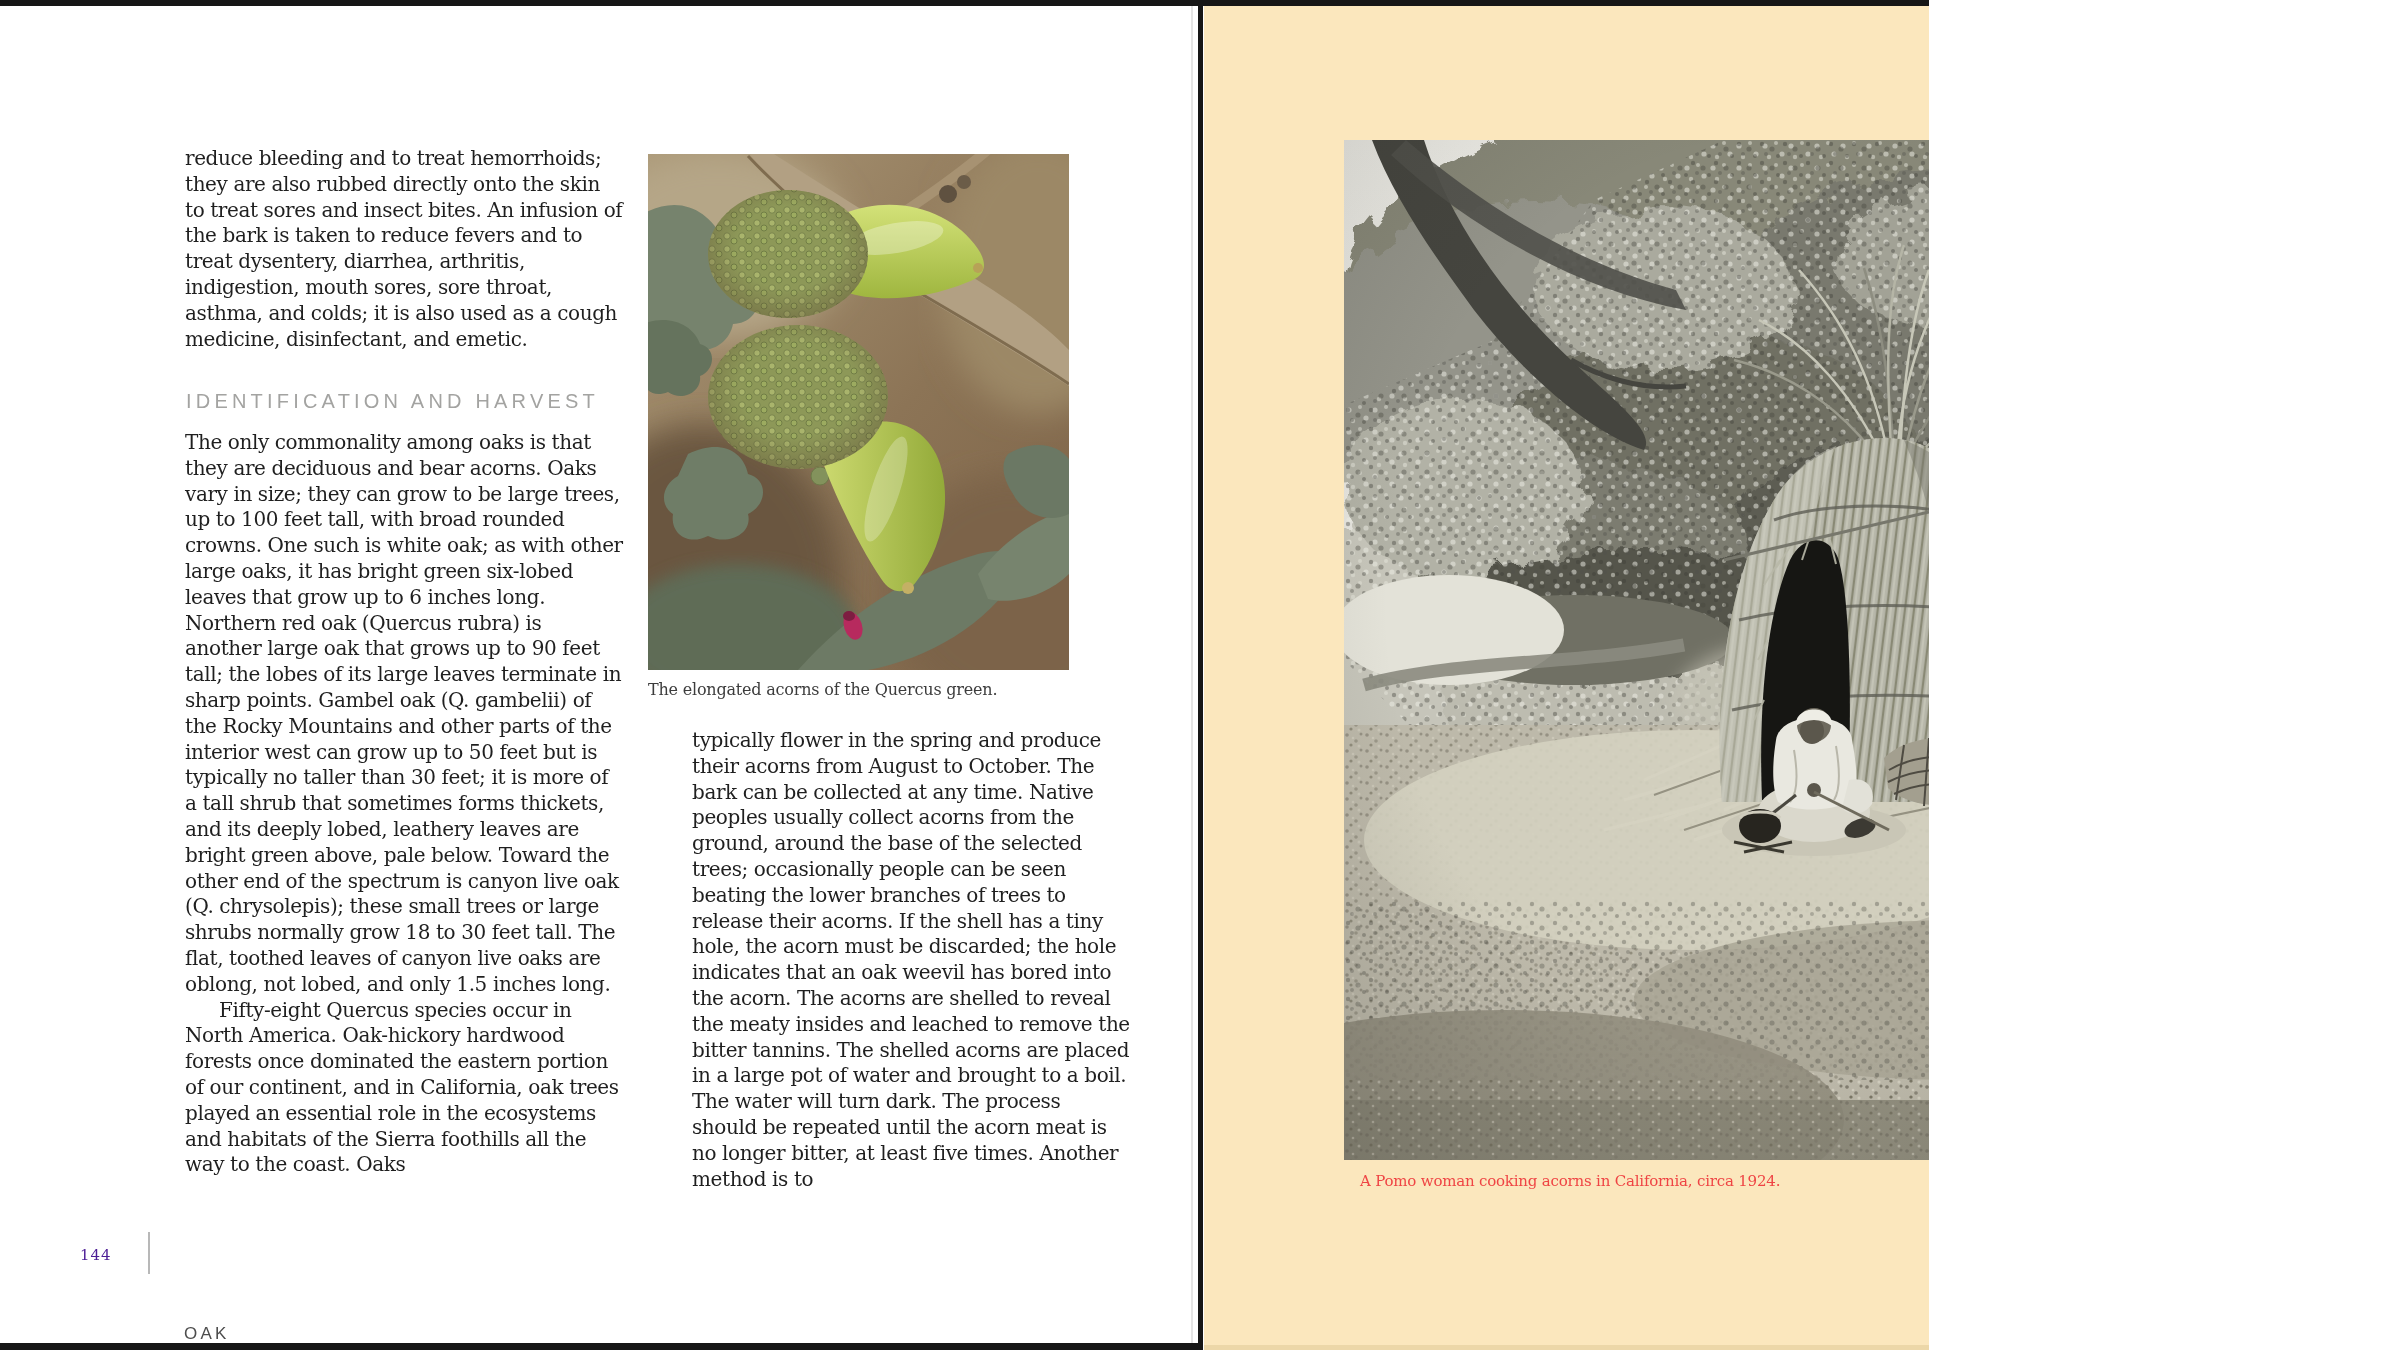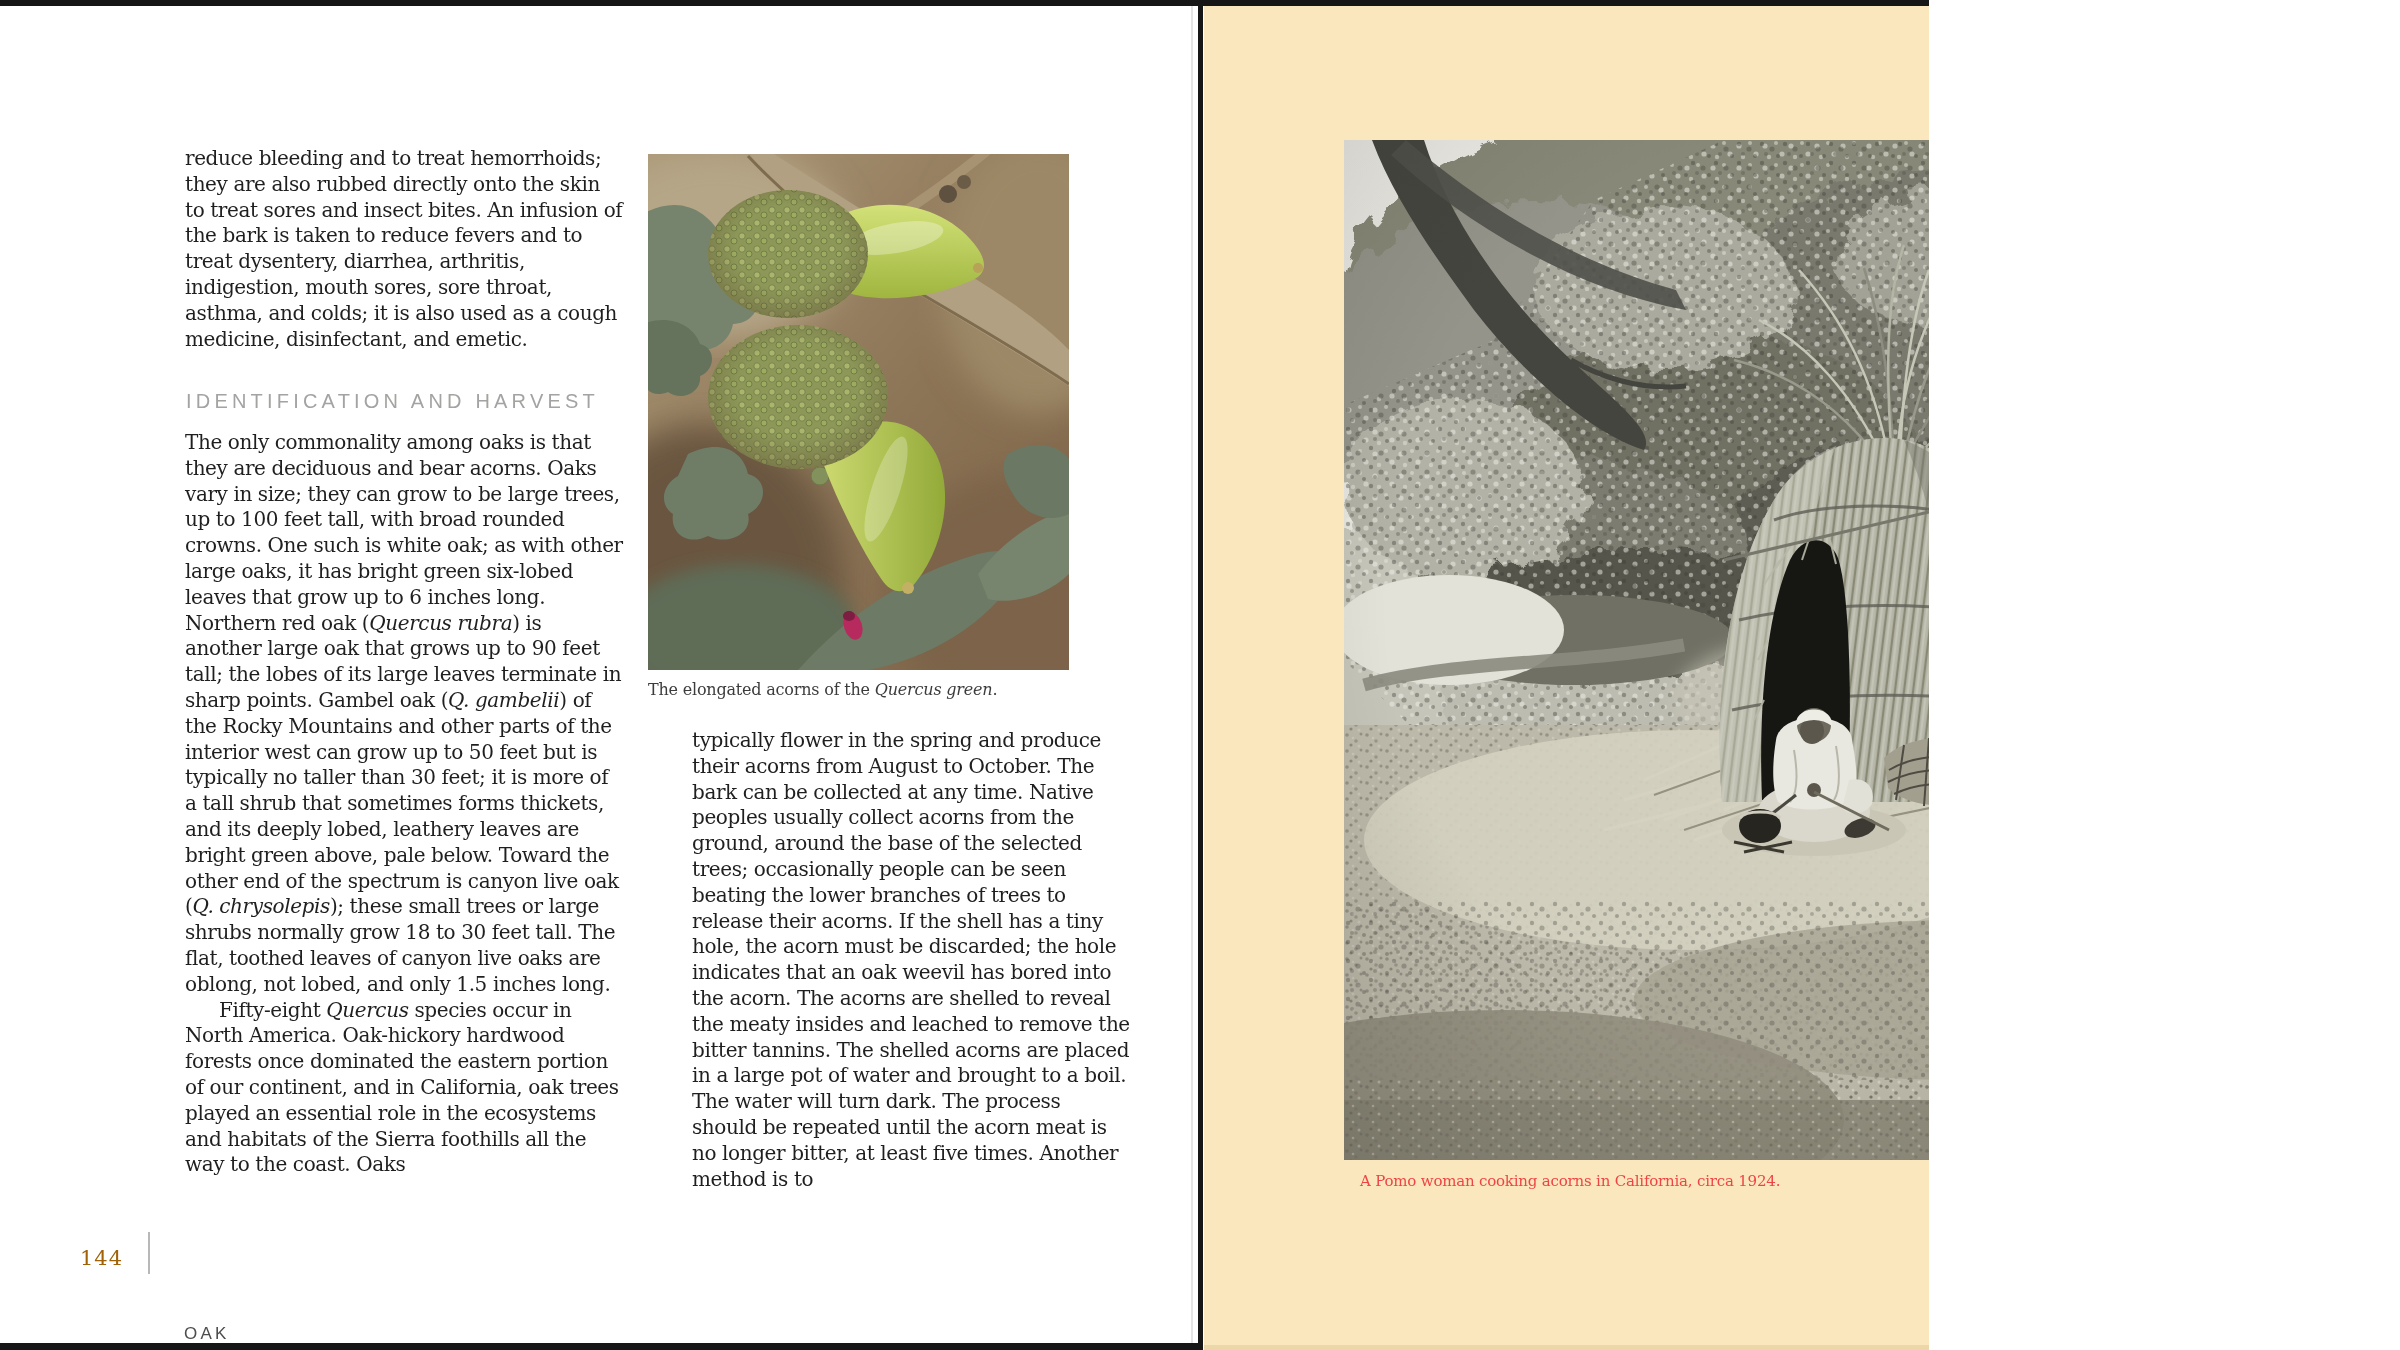--- a/index.html
+++ b/index.html
@@ -18,23 +18,23 @@
   .col1-top{position:absolute;left:185px;top:146px;width:438px;}
   .section-heading{position:absolute;left:186px;top:390px;width:520px;
       font-family:Liberation Sans, sans-serif;font-size:20px;letter-spacing:4.2px;
       color:#a3a3a1;font-weight:400;}
   .col1-main{position:absolute;left:185px;top:430px;width:438px;}
   .indent{text-indent:34px;}
   .acorn-photo{position:absolute;left:648px;top:154px;width:421px;height:516px;overflow:hidden;}
   .photo-caption{position:absolute;left:648px;top:679px;width:430px;
       font-size:16px;line-height:21px;letter-spacing:-0.2px;color:#3c3c3c;}
   .col2-main{position:absolute;left:648px;top:728px;width:438px;margin-left:44px;}
-  .it{font-style:italic;}
+  .it{}
   
-  .page-number{position:absolute;left:80px;top:1246px;font-size:21px;letter-spacing:1px;color:#a16207;}
+  .page-number{position:absolute;left:80px;top:1246px;font-size:15px;letter-spacing:1px;color:#4c1d95;}
   .footer-rule{position:absolute;left:148px;top:1232px;width:2px;height:42px;background:#b8b8b8;}
   .chapter-label{position:absolute;left:184px;top:1324px;font-family:"Liberation Sans", sans-serif;
       font-size:17px;letter-spacing:3.2px;color:#4d4d4d;}
   
   .granary-photo{position:absolute;left:1344px;top:140px;width:877px;height:1020px;overflow:hidden;}
   .granary-caption{position:absolute;left:1344px;top:1171px;width:700px;
       font-size:15px;line-height:20px;letter-spacing:-0.2px;color:#ef4444;margin-left:16px;}
   svg{display:block;}
 </style>
 </head>

